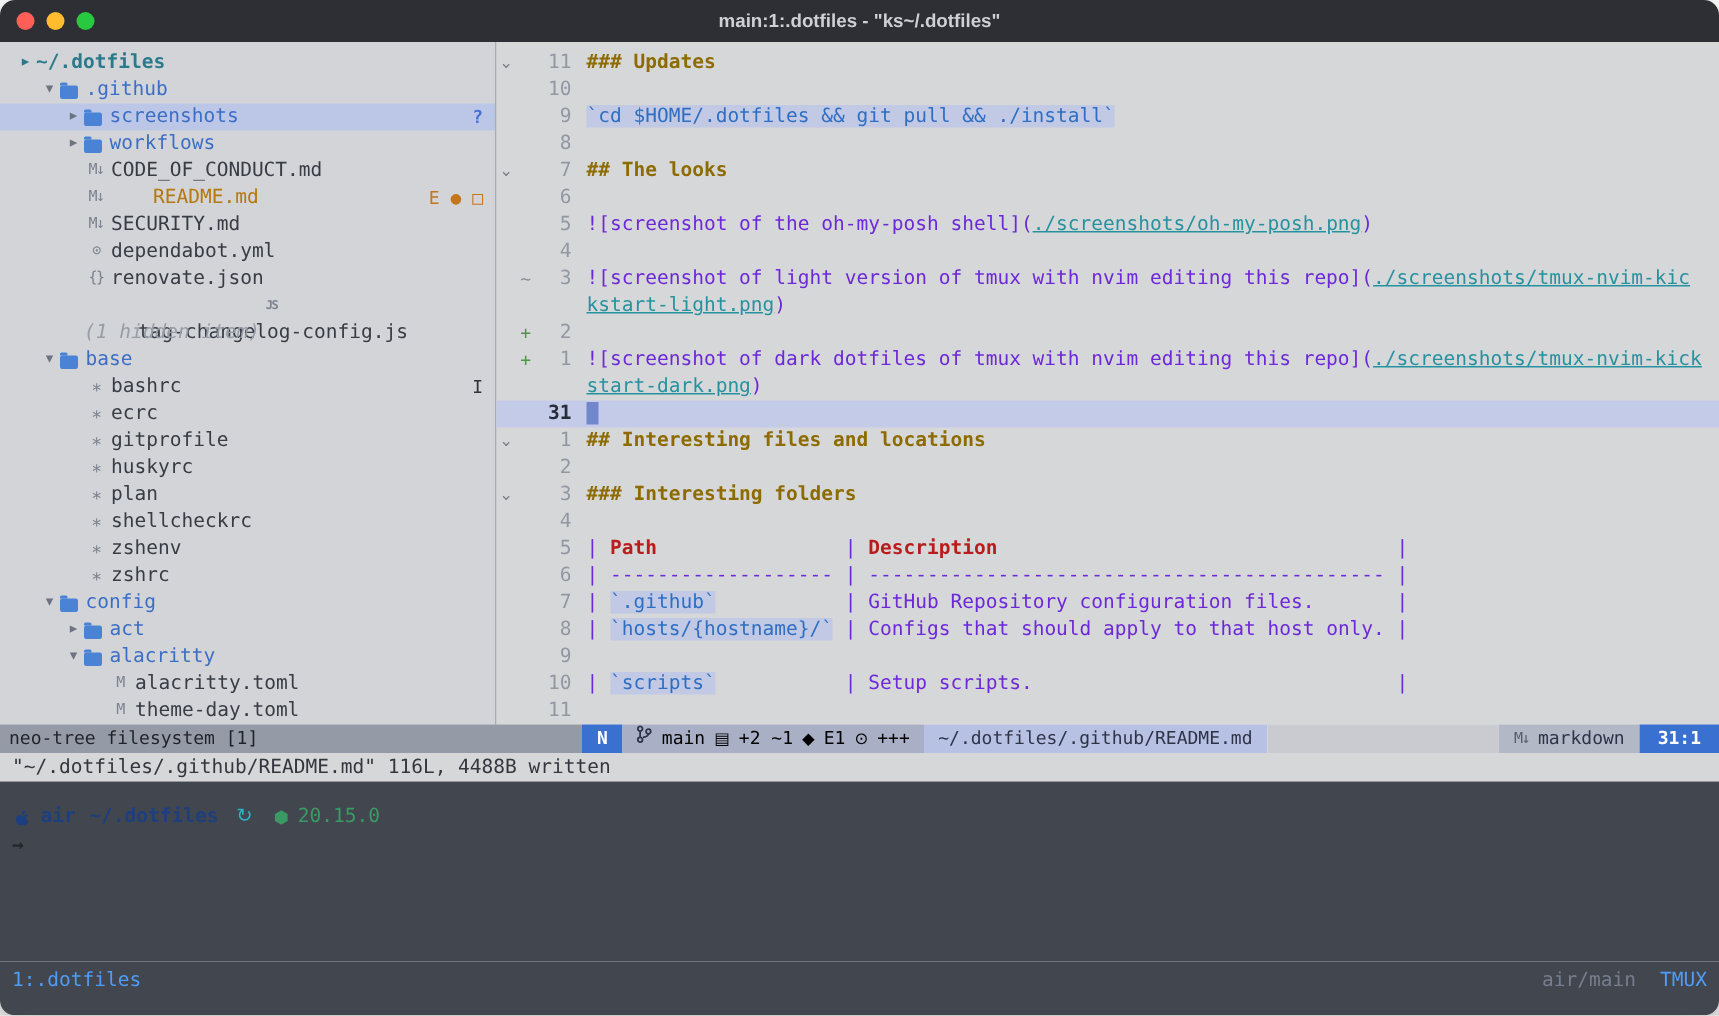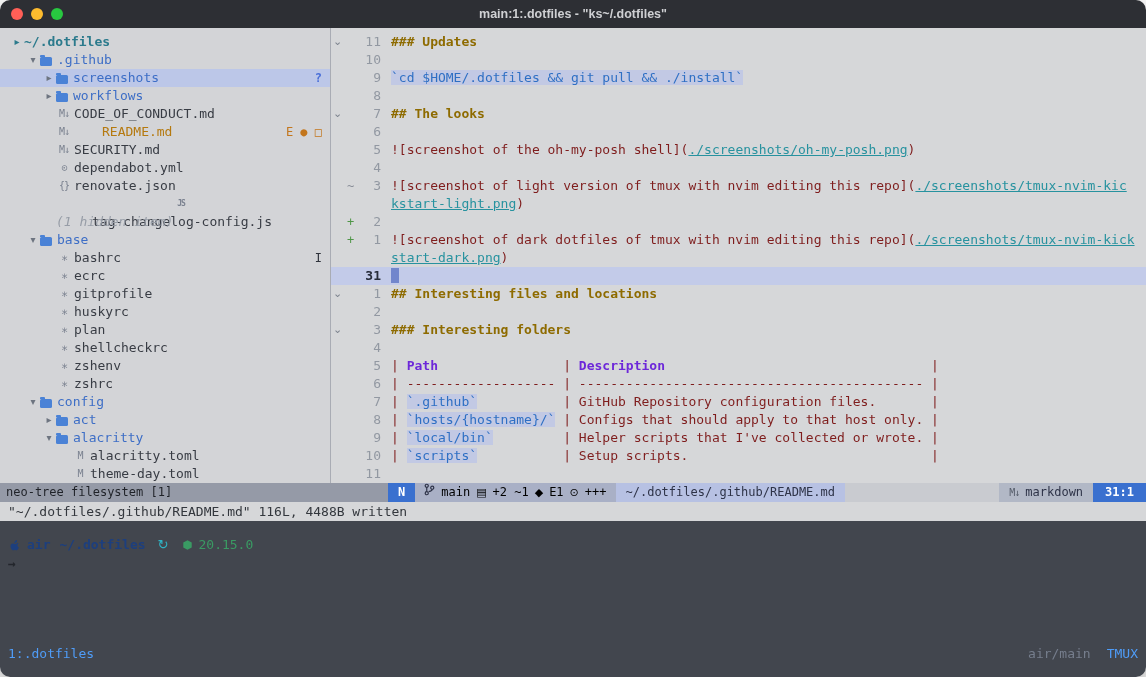--- a/index.html
+++ b/index.html
@@ -36,25 +36,25 @@
   .editor{flex:1;background:#d6d7d9;padding-top:5px;overflow:hidden;}
   .ed-row{height:18px;line-height:18px;display:flex;font-size:13px;white-space:pre;}
   .ed-row.cur{background:#c3cbe9;}
   .fold{width:13px;flex:none;text-align:center;color:#7c828d;font-size:11px;font-family:"DejaVu Sans","DejaVu Sans Mono",sans-serif;}
   .sign{width:13px;flex:none;text-align:center;font-size:12px;color:#8a8f99;}
   .sign.add{color:#4f9648;}
   .sign.chg{color:#8a8f99;}
   .lnum{width:24px;flex:none;text-align:right;color:#9298a2;margin-right:10px;}
   .ed-row.cur .lnum{color:#272c3a;font-weight:bold;}
   .ltext{white-space:pre;}
-  .seg.p{color:#7f1d1d;}
+  .seg.p{color:#6d28d9;}
   .seg.h{color:#8e6b00;font-weight:bold;}
   .seg.code{color:#2e6fc4;background:#c2c9e4;}
   .seg.url{color:#27929f;text-decoration:underline;}
-  .seg.th{color:#6d28d9;font-weight:bold;}
+  .seg.th{color:#b91c1c;font-weight:bold;}
   .cursor-block{display:inline-block;width:8px;height:15px;background:#7286cc;vertical-align:text-bottom;}
   
   .statusrow{height:19px;flex:none;display:flex;font-size:12px;line-height:19px;}
   .nt-status{width:388px;flex:none;background:#959aa7;color:#1f2228;padding-left:6px;box-sizing:border-box;}
   .lualine{flex:1;display:flex;min-width:0;}
   .ll-mode{background:#3a70cf;color:#fff;font-weight:bold;padding:0 10px;flex:none;}
   .ll-b{background:#a9b0c6;color:#000000;padding:0 9px;flex:none;display:flex;gap:6px;}
   .ll-b svg{flex:none;}
   .ll-icon{font-family:"DejaVu Sans","DejaVu Sans Mono",sans-serif;font-size:11px;}
   .ll-c{background:#b7c1e3;color:#2e3348;padding:0 10px;flex:none;}
@@ -138,21 +138,21 @@
         <div class="ed-row"><span class="fold"></span><span class="sign"></span><span class="lnum"></span><span class="ltext"><span class="seg url">start-dark.png</span><span class="seg p">)</span></span></div>
         <div class="ed-row cur"><span class="fold"></span><span class="sign"></span><span class="lnum">31</span><span class="ltext"><span class="cursor-block"></span></span></div>
         <div class="ed-row"><span class="fold">⌄</span><span class="sign"></span><span class="lnum">1</span><span class="ltext"><span class="seg h">## Interesting files and locations</span></span></div>
         <div class="ed-row"><span class="fold"></span><span class="sign"></span><span class="lnum">2</span><span class="ltext"></span></div>
         <div class="ed-row"><span class="fold">⌄</span><span class="sign"></span><span class="lnum">3</span><span class="ltext"><span class="seg h">### Interesting folders</span></span></div>
         <div class="ed-row"><span class="fold"></span><span class="sign"></span><span class="lnum">4</span><span class="ltext"></span></div>
         <div class="ed-row"><span class="fold"></span><span class="sign"></span><span class="lnum">5</span><span class="ltext"><span class="seg p">| </span><span class="seg th">Path</span><span class="seg p">                | </span><span class="seg th">Description</span><span class="seg p">                                  |</span></span></div>
         <div class="ed-row"><span class="fold"></span><span class="sign"></span><span class="lnum">6</span><span class="ltext"><span class="seg p">| ------------------- | -------------------------------------------- |</span></span></div>
         <div class="ed-row"><span class="fold"></span><span class="sign"></span><span class="lnum">7</span><span class="ltext"><span class="seg p">| </span><span class="seg code">`.github`</span><span class="seg p">           | GitHub Repository configuration files.       |</span></span></div>
         <div class="ed-row"><span class="fold"></span><span class="sign"></span><span class="lnum">8</span><span class="ltext"><span class="seg p">| </span><span class="seg code">`hosts/{hostname}/`</span><span class="seg p"> | Configs that should apply to that host only. |</span></span></div>
-        <div class="ed-row"><span class="fold"></span><span class="sign"></span><span class="lnum">9</span><span class="ltext"><span class="seg p">| </span><span class="seg code">`local/bin`</span><span class="seg p">         | Helper scripts that I've collected or wrote. |</span></span></div>
+        <div class="ed-row"><span class="fold"></span><span class="sign"></span><span class="lnum">9</span></div>
         <div class="ed-row"><span class="fold"></span><span class="sign"></span><span class="lnum">10</span><span class="ltext"><span class="seg p">| </span><span class="seg code">`scripts`</span><span class="seg p">           | Setup scripts.                               |</span></span></div>
         <div class="ed-row"><span class="fold"></span><span class="sign"></span><span class="lnum">11</span><span class="ltext"></span></div>
       </div>
   </div>
 
   <div class="statusrow">
     <div class="nt-status">neo-tree filesystem [1]</div>
     <div class="lualine">
       <span class="ll-mode">N</span>
       <span class="ll-b">

